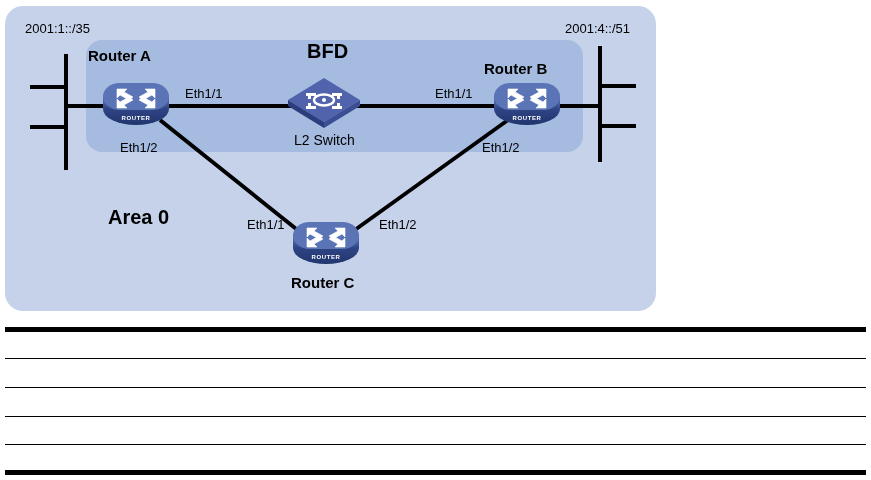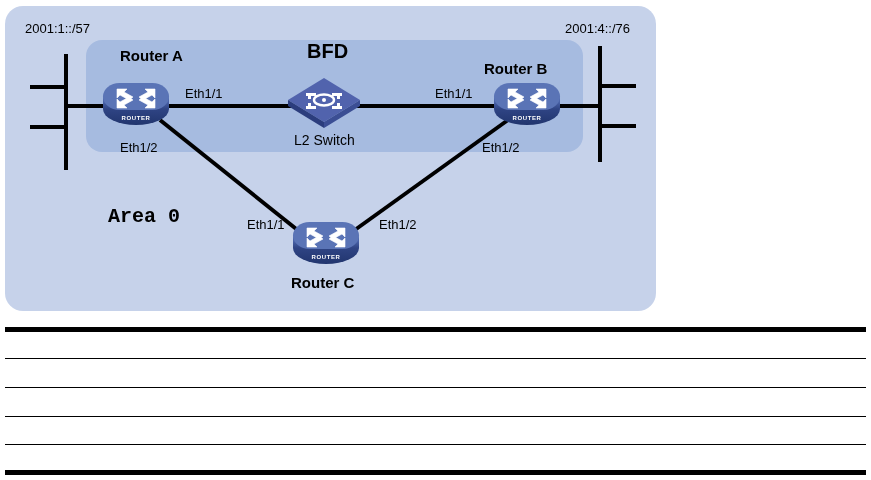--- a/index.html
+++ b/index.html
@@ -156,21 +156,21 @@
     <svg class="glyph" viewBox="0 0 44 25">
       <g fill="#ffffff" stroke="#ffffff" stroke-width="0.6">
         <path d="M3 3 L13 3 L10 6 L19 11 L15 14 L6 9 L3 12 Z"></path>
         <path d="M41 3 L31 3 L34 6 L25 11 L29 14 L38 9 L41 12 Z"></path>
         <path d="M3 22 L13 22 L10 19 L19 14 L15 11 L6 16 L3 13 Z"></path>
         <path d="M41 22 L31 22 L34 19 L25 14 L29 11 L38 16 L41 13 Z"></path>
       </g>
     </svg>
     <div class="tag">ROUTER</div>
   </div>
-  <div class="lbl lbl-bold" style="left:120px; top:48px;text-align:center;">Router A</div>
+  <div class="lbl lbl-bold" style="left:88px; top:48px;text-align:center;">Router A</div>
 
   <div class="switch" style="left:286px; top:76px;">
     <svg width="76" height="54" viewBox="0 0 76 54">
       <polygon points="38,2 74,24 38,46 2,24" fill="#5163ad"></polygon>
       <polygon points="2,24 38,46 38,52 2,30" fill="#2b3d7d"></polygon>
       <polygon points="74,24 38,46 38,52 74,30" fill="#3b4e94"></polygon>
       <g fill="#ffffff">
         <path d="M20 17 L30 17 L30 20 L25 20 L25 23 L22 23 L22 20 L20 20 Z"></path>
         <path d="M56 17 L46 17 L46 20 L51 20 L51 23 L54 23 L54 20 L56 20 Z"></path>
         <path d="M20 33 L30 33 L30 30 L25 30 L25 27 L22 27 L22 30 L20 30 Z"></path>
@@ -205,25 +205,25 @@
         <path d="M3 3 L13 3 L10 6 L19 11 L15 14 L6 9 L3 12 Z"></path>
         <path d="M41 3 L31 3 L34 6 L25 11 L29 14 L38 9 L41 12 Z"></path>
         <path d="M3 22 L13 22 L10 19 L19 14 L15 11 L6 16 L3 13 Z"></path>
         <path d="M41 22 L31 22 L34 19 L25 14 L29 11 L38 16 L41 13 Z"></path>
       </g>
     </svg>
     <div class="tag">ROUTER</div>
   </div>
   <div class="lbl lbl-bold" style="left:291px; top:275px;text-align:right;">Router C</div>
 
-  <div class="lbl lbl-plain" style="left:25px; top:22px;">2001:1::/57</div>
-  <div class="lbl lbl-plain" style="left:565px; top:22px;">2001:4::/76</div>
+  <div class="lbl lbl-plain" style="left:25px; top:22px;">2001:1::/35</div>
+  <div class="lbl lbl-plain" style="left:565px; top:22px;">2001:4::/51</div>
 
   <div class="lbl lbl-bold-lg" style="left:307px; top:41px;">BFD</div>
-  <div class="lbl lbl-bold-lg" style="left:108px; top:207px;font-family:Liberation Mono, monospace;">Area 0</div>
+  <div class="lbl lbl-bold-lg" style="left:108px; top:207px;">Area 0</div>
 
   <div class="lbl lbl-plain" style="left:185px; top:87px;">Eth1/1</div>
   <div class="lbl lbl-plain" style="left:120px; top:141px;">Eth1/2</div>
   <div class="lbl lbl-plain" style="left:435px; top:87px;">Eth1/1</div>
   <div class="lbl lbl-plain" style="left:482px; top:141px;">Eth1/2</div>
   <div class="lbl lbl-plain" style="left:247px; top:218px;">Eth1/1</div>
   <div class="lbl lbl-plain" style="left:379px; top:218px;">Eth1/2</div>
 
   <div class="rule rule-thick" style="top:327px;"></div>
   <div class="rule rule-thin" style="top:358px;"></div>

